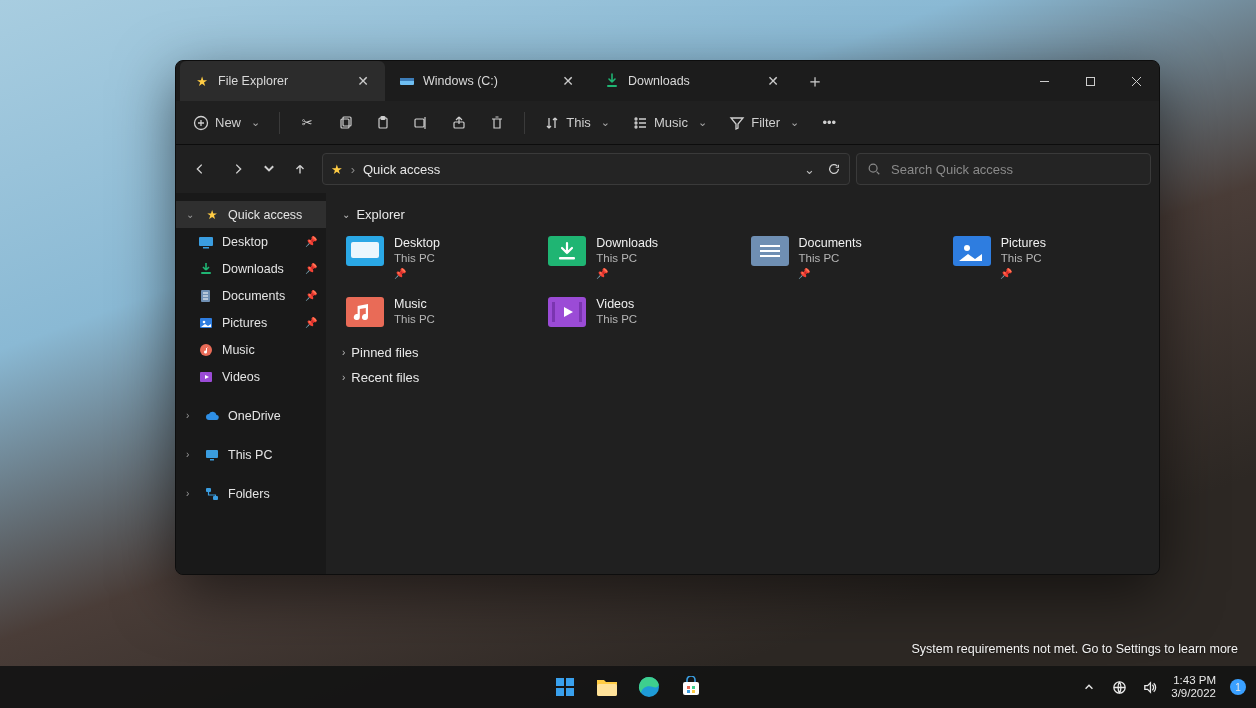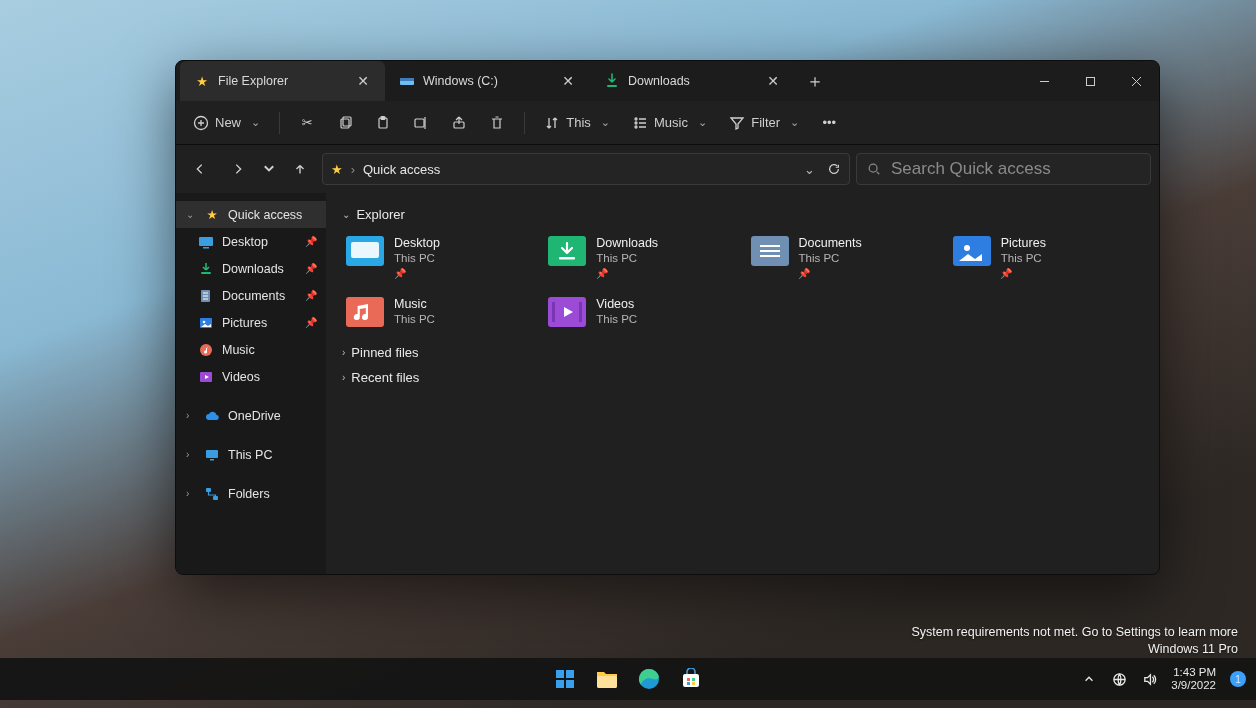--- a/index.html
+++ b/index.html
@@ -53,21 +53,21 @@
     flex:1; height:32px; background:#242424; border:1px solid #3a3a3a; border-radius:4px;
     display:flex; align-items:center; padding:0 8px; gap:8px; color:#e6e6e6;
   }
   .addrbar .star{color:#ffcc44;}
   .addrtext{font-size:13px;}
   .addr-controls{margin-left:auto; display:flex; gap:12px; color:#bbb;}
   .searchbar {
     width:295px; height:32px; background:#242424; border:1px solid #3a3a3a; border-radius:4px;
     display:flex; align-items:center; padding:0 10px; gap:10px; color:#8a8a8a;
   }
-  .searchbar input { background:transparent; border:none; outline:none; color:#e6e6e6; font-size:17px; flex:1;}
+  .searchbar input { background:transparent; border:none; outline:none; color:#e6e6e6; font-size:13px; flex:1;}
   .searchbar input::placeholder{color:#8a8a8a;}
 
   
   .body { flex:1; display:flex; min-height:0;}
   
   .sidebar { width:150px; background:#191919; padding:8px 0; overflow:hidden;}
   .side-item {
     height:27px; display:flex; align-items:center; padding:0 8px 0 10px; gap:8px;
     font-size:12.5px; color:#e4e4e4; position:relative;
   }
@@ -108,21 +108,21 @@
   .viewbtn.active{background:#e8e8e8;border-color:#e8e8e8;}
 
   
   .watermark {
     position:absolute; right:18px; bottom:50px; text-align:right; color:#f2f2f2;
     font-size:12.5px; line-height:1.35; text-shadow:0 1px 2px rgba(0,0,0,.5);
   }
 
   
   .taskbar {
-    position:absolute; left:0; right:0; bottom:8px; height:42px;
+    position:absolute; left:0; right:0; bottom:0; height:42px;
     background:rgba(20,20,20,.92); display:flex; align-items:center;
   }
   .tbcenter{ position:absolute; left:50%; transform:translateX(-50%); display:flex; gap:8px;}
   .tasktile{ width:34px; height:34px; border-radius:4px; display:flex; align-items:center; justify-content:center;}
   .tray { position:absolute; right:10px; display:flex; align-items:center; gap:14px; color:#e8e8e8;}
   .trayicon{width:16px;height:16px;display:flex;align-items:center;justify-content:center;}
   .clock { text-align:right; line-height:1.1; font-size:11.5px;}
   .notif-dot{width:16px;height:16px;border-radius:50%;background:#3aa0ff;display:flex;align-items:center;justify-content:center;font-size:10px;}
 
   svg{display:block;}
@@ -515,21 +515,20 @@
         <span class="sarrow">›</span>
         <span>Recent files</span>
       </div>
     </div>
   </div>
 
 </div>
 
 <div class="watermark">
   <div>System requirements not met. Go to Settings to learn more</div>
-  <div>Windows 11 Pro</div>
 </div>
 
 <div class="taskbar">
   <div class="tbcenter">
     <div class="tasktile">
       <svg width="22" height="22" viewBox="0 0 22 22">
           <rect x="2" y="2" width="8" height="8" fill="#39a0ed"></rect>
           <rect x="12" y="2" width="8" height="8" fill="#39a0ed"></rect>
           <rect x="2" y="12" width="8" height="8" fill="#39a0ed"></rect>
           <rect x="12" y="12" width="8" height="8" fill="#39a0ed"></rect>

